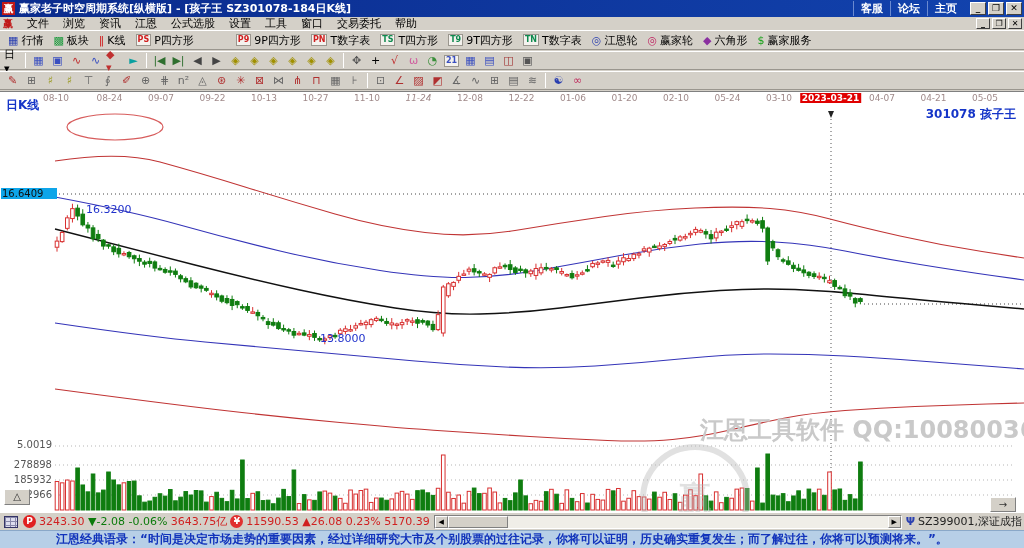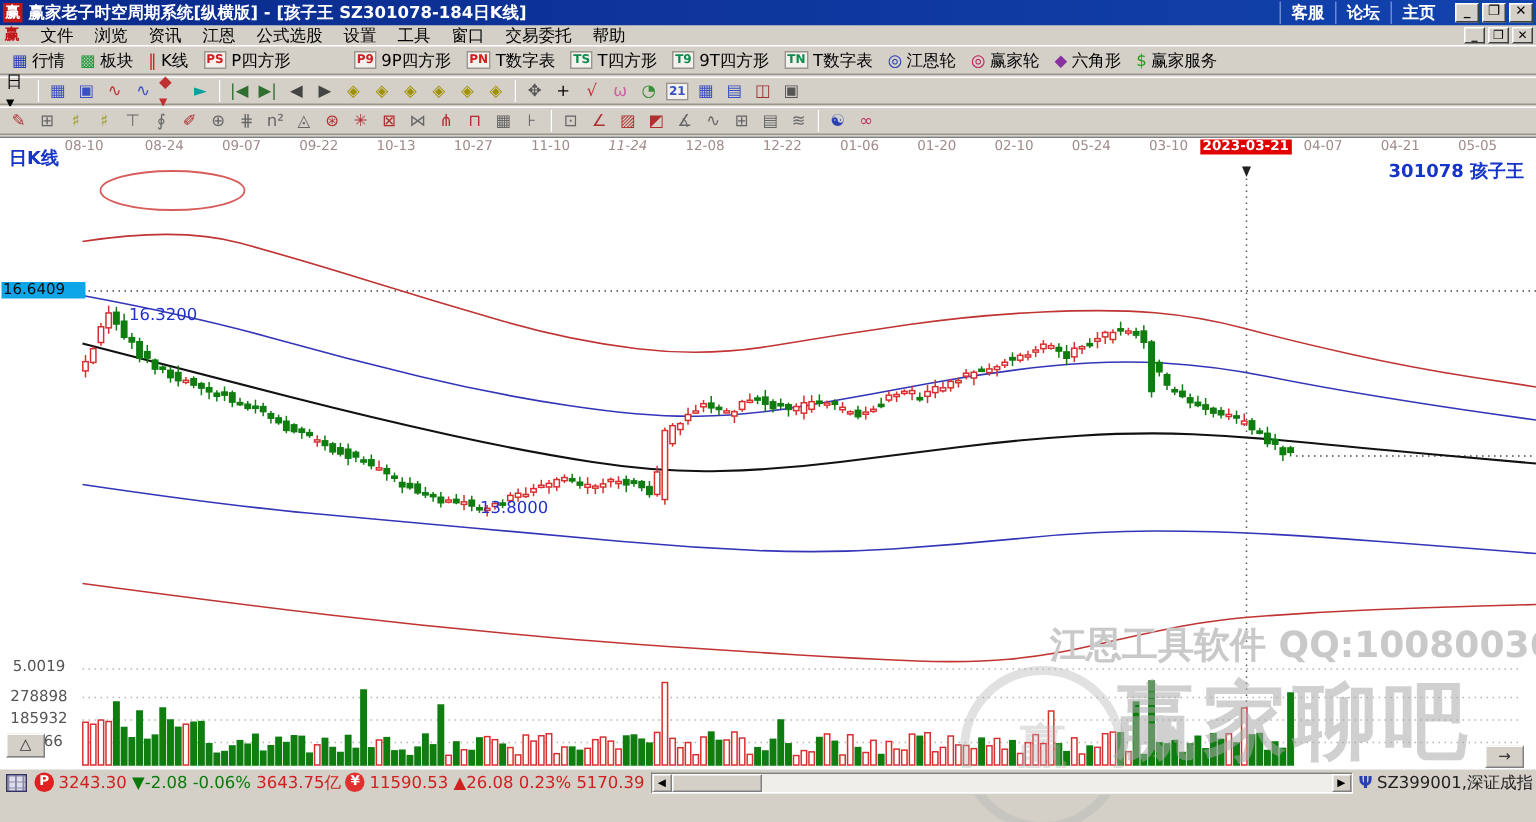--- a/index.html
+++ b/index.html
@@ -31,21 +31,21 @@
   
   .chart{position:absolute;left:0;top:91px;width:1024px;height:421px;background:#fff;border-top:1px solid #808080;}
   .chart .hdr-period{position:absolute;left:6px;top:5px;font-size:12px;font-weight:bold;color:#1535c8;}
   .chart .dates{position:absolute;left:0;top:1px;width:1024px;height:11px;font-size:9px;color:#a08a8a;}
   .chart .dates span{position:absolute;transform:translateX(-50%);white-space:nowrap;}
   .chart .dates .hot{background:#e00000;color:#fff;padding:0 2px;font-weight:bold;}
   .ind-row{position:absolute;left:55px;top:13px;font-size:11px;display:flex;gap:14px;white-space:nowrap;}
   .stock-label{position:absolute;right:8px;top:14px;font-size:12px;font-weight:bold;color:#1535c8;}
   .plabel{position:absolute;font-size:11px;color:#2233cc;white-space:nowrap;}
   .pl-upper{left:1px;top:96px;background:#0ea5e9;color:#101010;font-size:10px;padding:0 14px 0 1px;}
-  .axlabel{position:absolute;font-size:10px;color:#555;text-align:center;width:52px;white-space:nowrap;}
+  .axlabel{position:absolute;font-size:10px;color:#555;text-align:right;width:52px;white-space:nowrap;}
   .wm-line{position:absolute;left:700px;top:322px;font-size:24px;font-weight:bold;color:#c9c9c9;white-space:nowrap;}
   .wm-big{position:absolute;left:742px;top:352px;font-size:56px;font-weight:bold;color:rgba(170,170,170,.55);letter-spacing:4px;white-space:nowrap;}
   .wm-circle{position:absolute;left:640px;top:352px;width:110px;height:110px;border:6px solid rgba(180,180,180,.4);border-radius:50%;color:rgba(180,180,180,.4);font-size:34px;font-weight:bold;display:flex;align-items:center;justify-content:center;}
   .corner-btn{position:absolute;background:#d4d0c8;border:1px solid;border-color:#fff #808080 #808080 #fff;font-size:10px;line-height:13px;text-align:center;color:#333;cursor:pointer;}
   
   .statusbar{position:absolute;left:0;top:512px;width:1024px;height:18px;background:#d4d0c8;border-top:1px solid #fff;display:flex;align-items:center;font-size:11px;padding:0 2px;}
   .sico{width:13px;height:13px;border-radius:50%;background:#e02020;color:#fff;font-size:9px;font-weight:bold;line-height:13px;text-align:center;margin:0 3px;flex:none;}
   .sgrid{width:14px;height:12px;border:1px solid #336;margin:0 2px;background:
      linear-gradient(#88a 1px,transparent 1px) 0 0/100% 4px,
      linear-gradient(90deg,#88a 1px,transparent 1px) 0 0/5px 100%,#dde;flex:none;}
@@ -737,21 +737,20 @@
     <div class="plabel pl-upper">16.6409</div>
     <div class="plabel" style="left:86px;top:111px">16.3200</div>
     <div class="plabel" style="left:320px;top:240px">13.8000</div>
     <div class="axlabel" style="left:0;top:347px">5.0019</div>
     <div class="axlabel" style="left:0;top:367px">278898</div>
     <div class="axlabel" style="left:0;top:382px">185932</div>
     <div class="axlabel" style="left:0;top:397px">92966</div>
 
     <div class="wm-circle">赢</div>
     <div class="wm-line">江恩工具软件  QQ:100800360</div>
-    <div class="wm-big">赢家聊吧</div>
 
     <div class="corner-btn" style="left:4px;top:397px;width:26px;height:16px">△</div>
     <div class="corner-btn" style="left:990px;top:405px;width:26px;height:15px">→</div>
   </div>
 
   <div class="statusbar">
     <span class="sgrid"></span>
     <span class="sico">P</span>
     <span class="red">3243.30</span>&nbsp;
     <span class="grn">▼-2.08 -0.06%</span>&nbsp;
@@ -765,14 +764,17 @@
       <span class="sb-thumb"></span>
       <span style="flex:1"></span>
       <span class="sb-arrow">▶</span>
     </span>
     <span class="sb-right">
       <span style="color:#2a3fb0;font-weight:bold;margin-right:3px">Ψ</span>
       <span>SZ399001,深证成指</span>
     </span>
   </div>
 
+  <div class="quotebar">
+    <span>江恩经典语录：“时间是决定市场走势的重要因素，经过详细研究大市及个别股票的过往记录，你将可以证明，历史确实重复发生；而了解过往，你将可以预测将来。”。</span>
+  </div>
 
 </div>
 
 </body></html>

